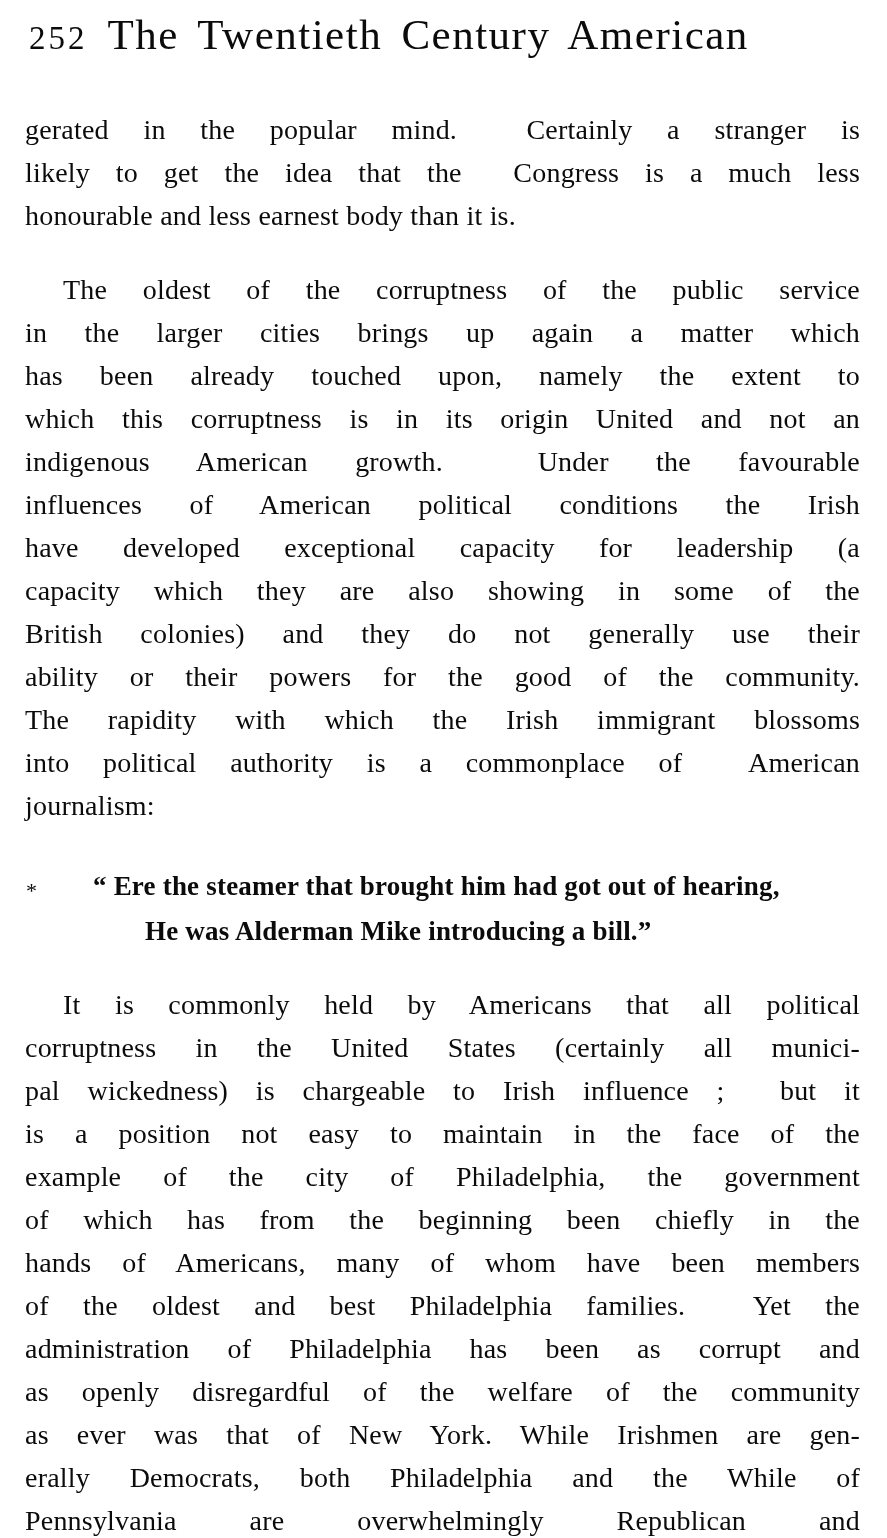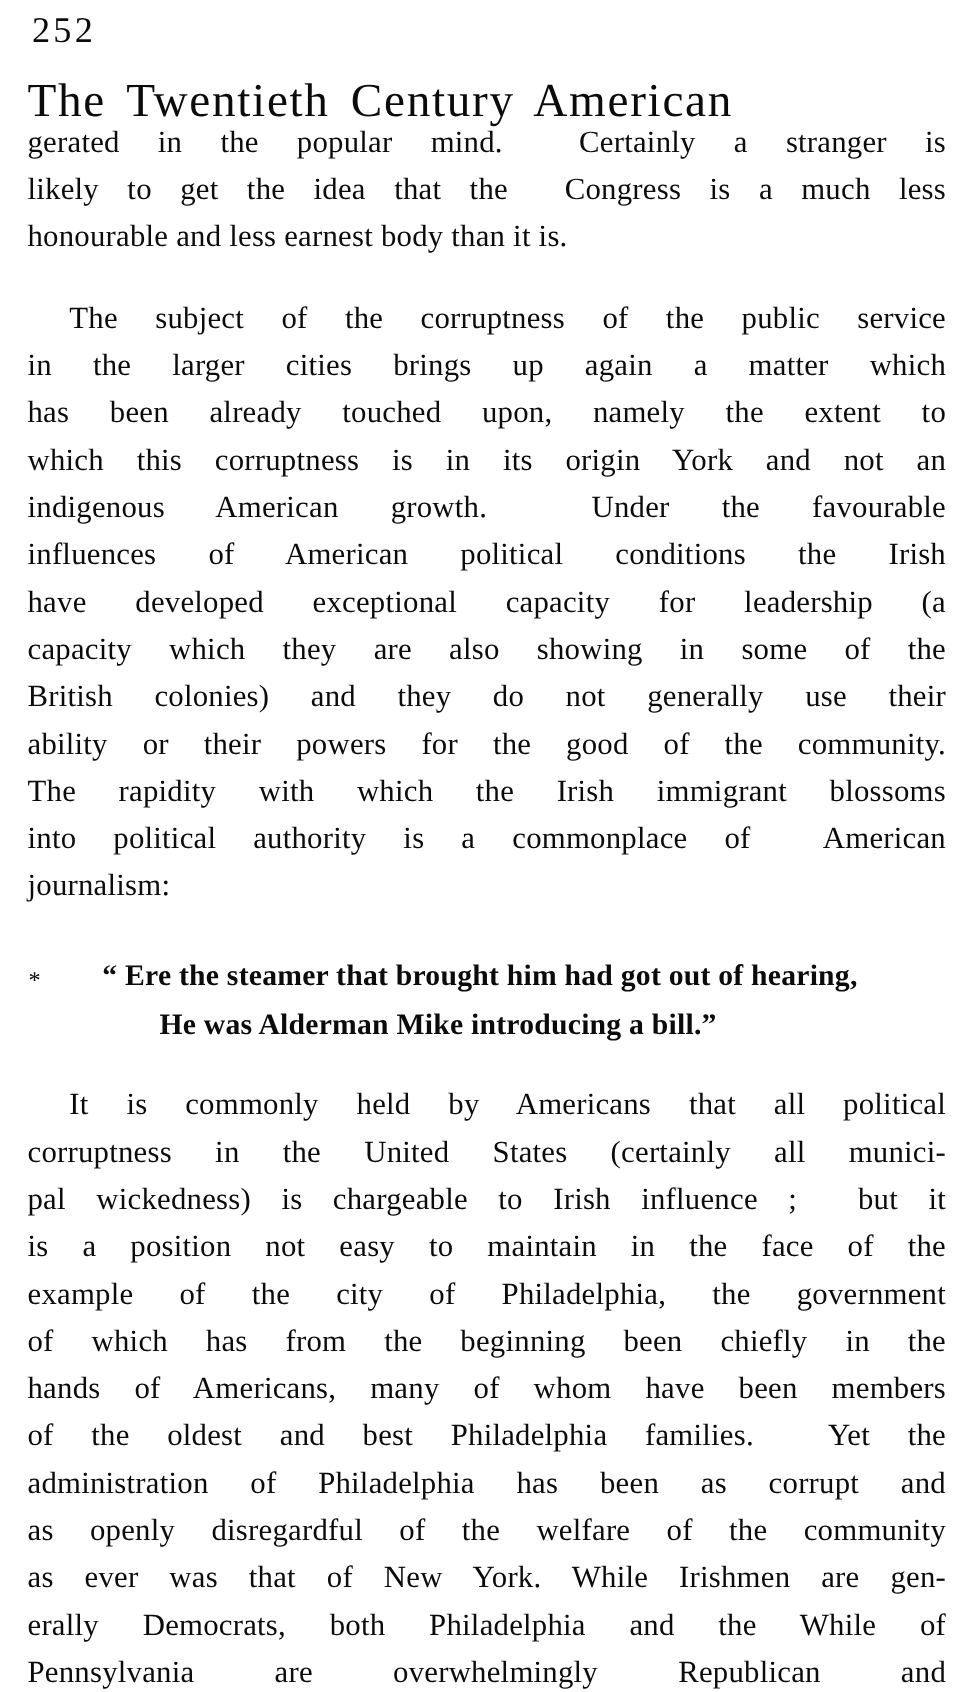--- a/index.html
+++ b/index.html
@@ -18,21 +18,20 @@
     box-sizing: border-box;
     padding: 10px 27px 0 25px;
   }
   
   .running-head {
     display: flex;
     align-items: baseline;
     gap: 20px;
     height: 62px;
     margin-bottom: 36px;
-    flex-direction: column;
   }
   .page-number {
     font-size: 33px;
     letter-spacing: 3px;
     padding-left: 4px;
   }
   .running-title {
     font-size: 43px;
     font-weight: normal;
     margin: 0;
@@ -97,24 +96,24 @@
     <h1 class="running-title">The Twentieth Century American</h1>
   </header>
 
   <section class="paragraph p1">
     <div class="line">gerated in the popular mind.&nbsp; Certainly a stranger is</div>
     <div class="line">likely to get the idea that the&nbsp; Congress is a much less</div>
     <div class="line ragged">honourable and less earnest body than it is.</div>
   </section>
 
   <section class="paragraph p2">
-    <div class="line indent">The subject of the corruptness of the public service</div>
+    <div class="line indent">The oldest of the corruptness of the public service</div>
     <div class="line">in the larger cities brings up again a matter which</div>
     <div class="line">has been already touched upon, namely the extent to</div>
-    <div class="line">which this corruptness is in its origin York and not an</div>
+    <div class="line">which this corruptness is in its origin United and not an</div>
     <div class="line">indigenous American growth.&nbsp; Under the favourable</div>
     <div class="line">influences of American political conditions the Irish</div>
     <div class="line">have developed exceptional capacity for leadership (a</div>
     <div class="line">capacity which they are also showing in some of the</div>
     <div class="line">British colonies) and they do not generally use their</div>
     <div class="line">ability or their powers for the good of the community.</div>
     <div class="line">The rapidity with which the Irish immigrant blossoms</div>
     <div class="line">into political authority is a commonplace of&nbsp; American</div>
     <div class="line ragged">journalism:</div>
   </section>

